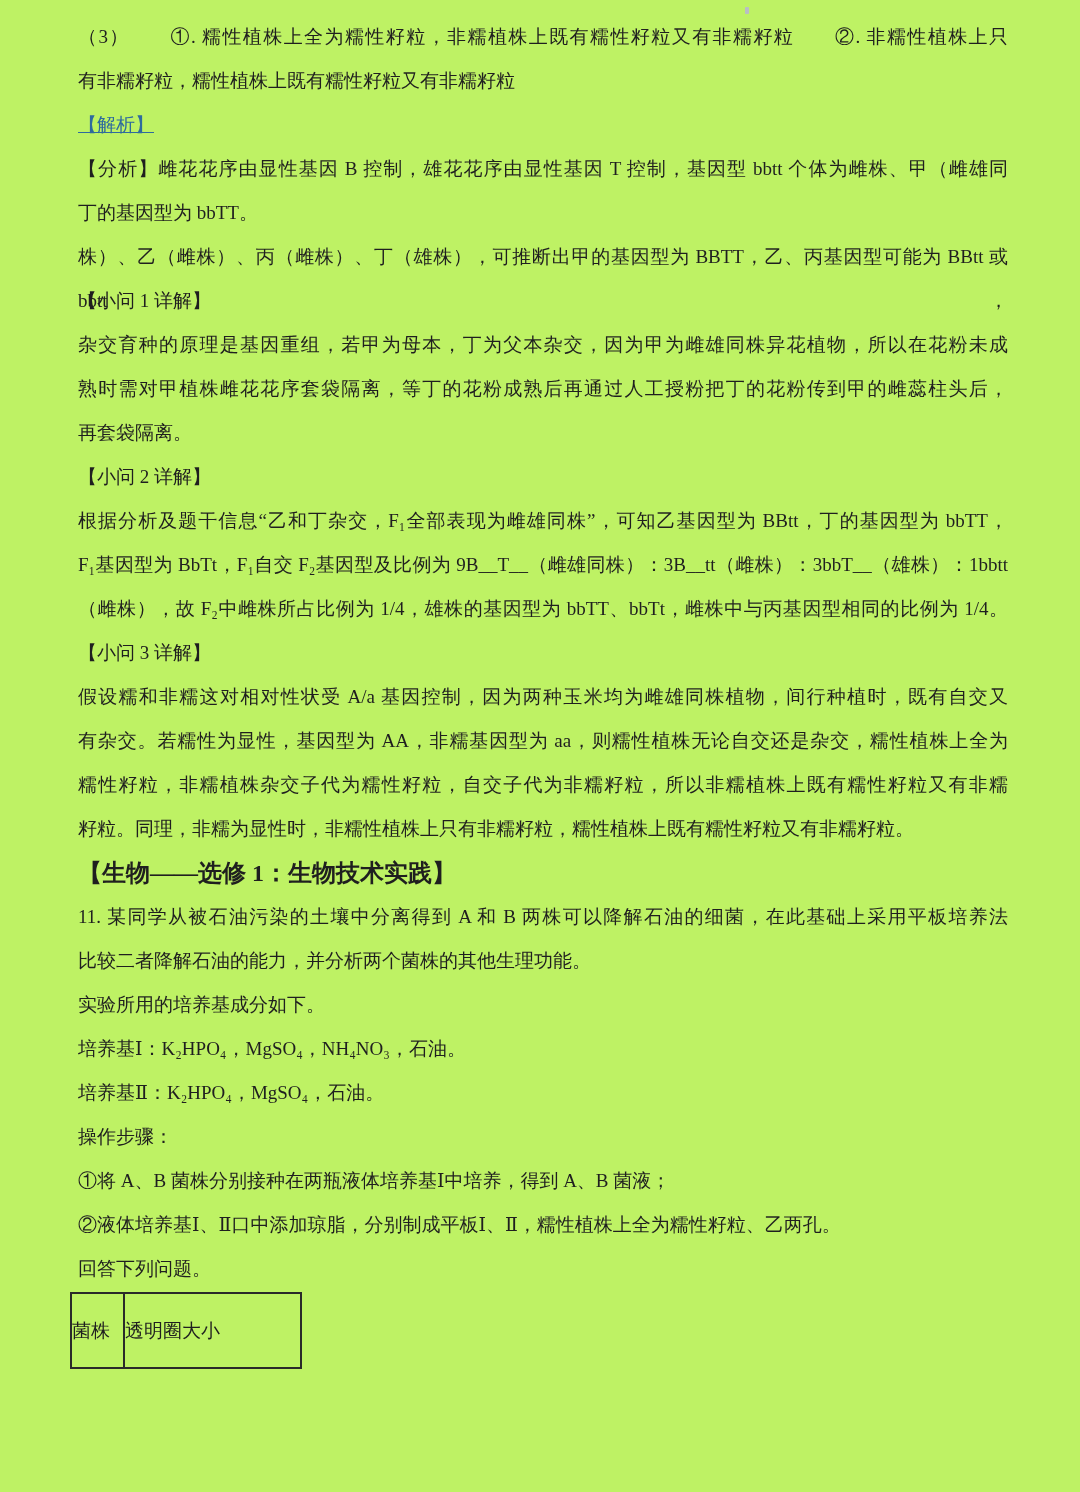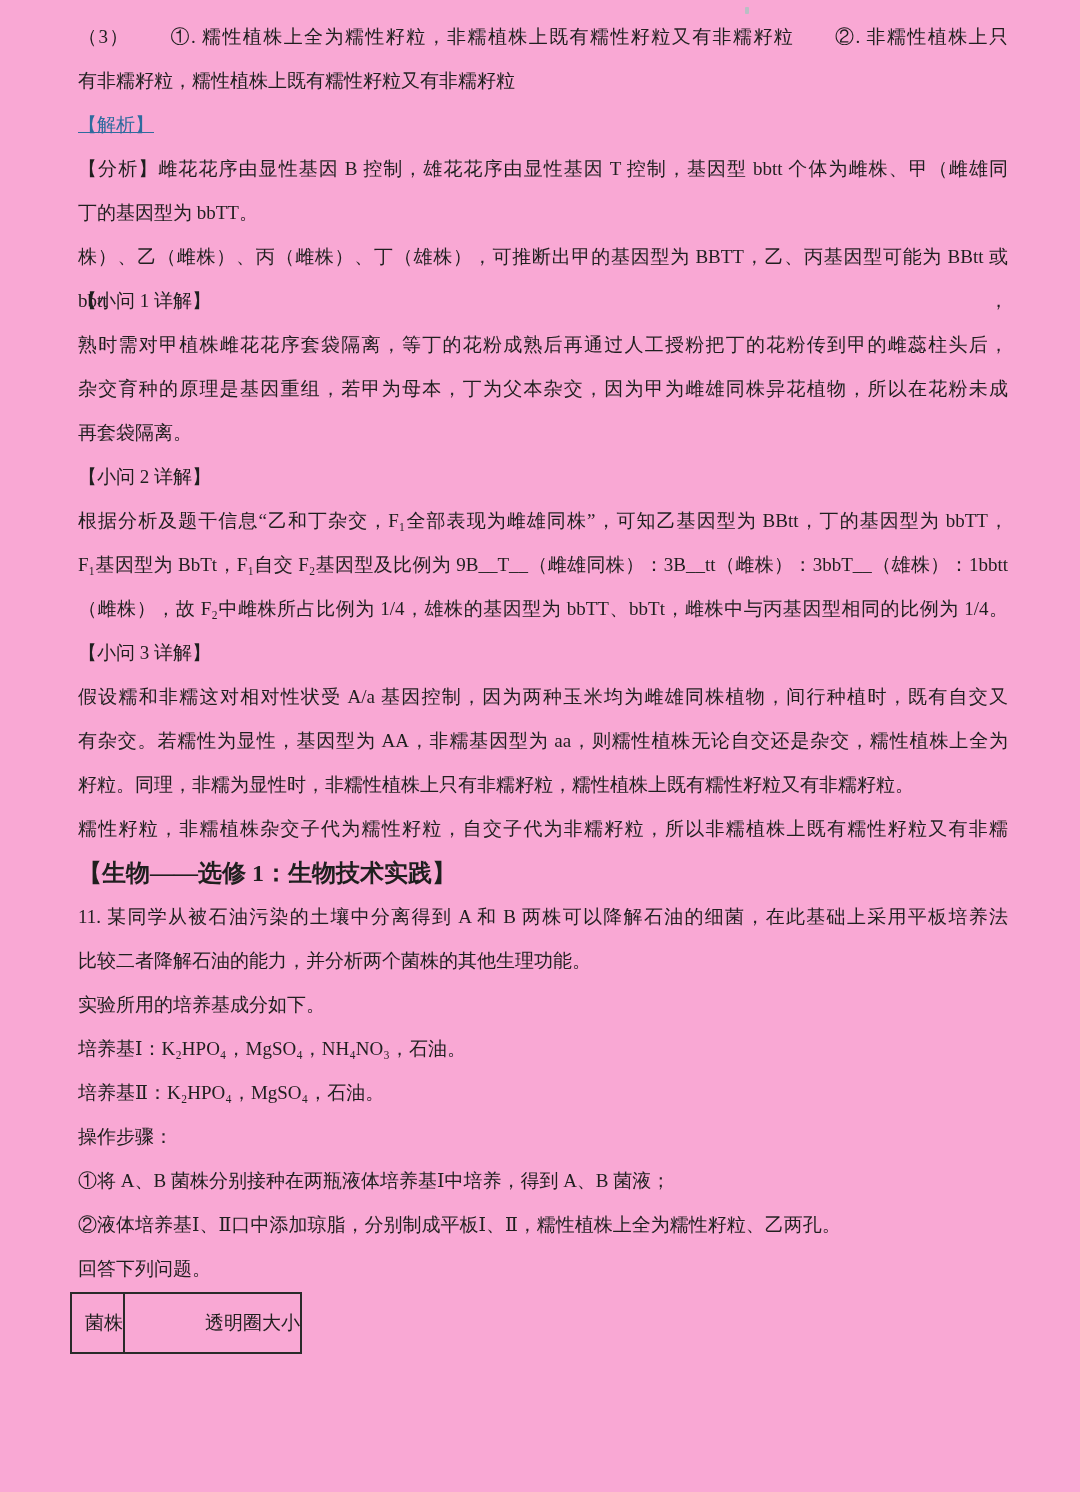--- a/index.html
+++ b/index.html
@@ -1,20 +1,20 @@
 <!DOCTYPE html>
 <html><head>
 <meta charset="utf-8">
 <style>
   * { margin:0; padding:0; box-sizing:border-box; }
   html,body { background:#ffffff; }
   .page {
     position:relative;
     width:1080px; height:1492px;
-    background:#f9a8d4;
+    background:#bef264;
     font-family:"Liberation Serif","DejaVu Serif",serif;
     color:#1f1f1f;
     padding:15px 72px 0 78px;
     overflow:hidden;
   }
   .top-mark{
     position:absolute; left:745px; top:7px;
     width:4px; height:7px; background:#b9bec4; border-radius:1px;
   }
   .line{
@@ -31,22 +31,22 @@
     font-weight:bold;
     font-size:24px;
   }
   table.strain-table{
     border-collapse:collapse;
     margin-left:-8px;
     margin-top:1px;
   }
   table.strain-table td{
     border:2.5px solid #2a2a2a;
-    height:60px;
-    text-align:right;
+    height:75px;
+    text-align:left;
     vertical-align:middle;
     font-size:19px;
     color:#1f1f1f;
   }
   td.col-strain{ width:53px; }
   td.col-zone{ width:177px; }
 </style>
 </head>
 <body>
 
@@ -54,32 +54,32 @@
   <div class="top-mark"></div>
 
   <div id="lines">
       <div class="line normal justify">（3）　　①. 糯性植株上全为糯性籽粒，非糯植株上既有糯性籽粒又有非糯籽粒　　②. 非糯性植株上只</div>
       <div class="line normal">有非糯籽粒，糯性植株上既有糯性籽粒又有非糯籽粒</div>
       <div class="line blue">【解析】</div>
       <div class="line normal justify">【分析】雌花花序由显性基因 B 控制，雄花花序由显性基因 T 控制，基因型 bbtt 个体为雌株、甲（雌雄同</div>
       <div class="line normal">丁的基因型为 bbTT。</div>
       <div class="line normal justify">株）、乙（雌株）、丙（雌株）、丁（雄株），可推断出甲的基因型为 BBTT，乙、丙基因型可能为 BBtt 或 bbtt，</div>
       <div class="line normal">【小问 1 详解】</div>
+      <div class="line normal justify">杂交育种的原理是基因重组，若甲为母本，丁为父本杂交，因为甲为雌雄同株异花植物，所以在花粉未成</div>
       <div class="line normal justify">熟时需对甲植株雌花花序套袋隔离，等丁的花粉成熟后再通过人工授粉把丁的花粉传到甲的雌蕊柱头后，</div>
-      <div class="line normal justify">杂交育种的原理是基因重组，若甲为母本，丁为父本杂交，因为甲为雌雄同株异花植物，所以在花粉未成</div>
       <div class="line normal">再套袋隔离。</div>
       <div class="line normal">【小问 2 详解】</div>
       <div class="line normal justify">根据分析及题干信息“乙和丁杂交，F₁全部表现为雌雄同株”，可知乙基因型为 BBtt，丁的基因型为 bbTT，</div>
       <div class="line normal justify">F₁基因型为 BbTt，F₁自交 F₂基因型及比例为 9B__T__（雌雄同株）：3B__tt（雌株）：3bbT__（雄株）：1bbtt</div>
       <div class="line normal justify">（雌株），故 F₂中雌株所占比例为 1/4，雄株的基因型为 bbTT、bbTt，雌株中与丙基因型相同的比例为 1/4。</div>
       <div class="line normal">【小问 3 详解】</div>
       <div class="line normal justify">假设糯和非糯这对相对性状受 A/a 基因控制，因为两种玉米均为雌雄同株植物，间行种植时，既有自交又</div>
       <div class="line normal justify">有杂交。若糯性为显性，基因型为 AA，非糯基因型为 aa，则糯性植株无论自交还是杂交，糯性植株上全为</div>
+      <div class="line normal justify">糯性籽粒，非糯植株杂交子代为糯性籽粒，自交子代为非糯籽粒，所以非糯植株上既有糯性籽粒又有非糯</div>
       <div class="line normal">籽粒。同理，非糯为显性时，非糯性植株上只有非糯籽粒，糯性植株上既有糯性籽粒又有非糯籽粒。</div>
-      <div class="line normal justify">糯性籽粒，非糯植株杂交子代为糯性籽粒，自交子代为非糯籽粒，所以非糯植株上既有糯性籽粒又有非糯</div>
       <div class="line bold-header">【生物——选修 1：生物技术实践】</div>
       <div class="line normal justify">11. 某同学从被石油污染的土壤中分离得到 A 和 B 两株可以降解石油的细菌，在此基础上采用平板培养法</div>
       <div class="line normal">比较二者降解石油的能力，并分析两个菌株的其他生理功能。</div>
       <div class="line normal">实验所用的培养基成分如下。</div>
       <div class="line normal">培养基Ⅰ：K₂HPO₄，MgSO₄，NH₄NO₃，石油。</div>
       <div class="line normal">培养基Ⅱ：K₂HPO₄，MgSO₄，石油。</div>
       <div class="line normal">操作步骤：</div>
       <div class="line normal">①将 A、B 菌株分别接种在两瓶液体培养基Ⅰ中培养，得到 A、B 菌液；</div>
       <div class="line normal">②液体培养基Ⅰ、Ⅱ口中添加琼脂，分别制成平板Ⅰ、Ⅱ，糯性植株上全为糯性籽粒、乙两孔。</div>
       <div class="line normal">回答下列问题。</div>

